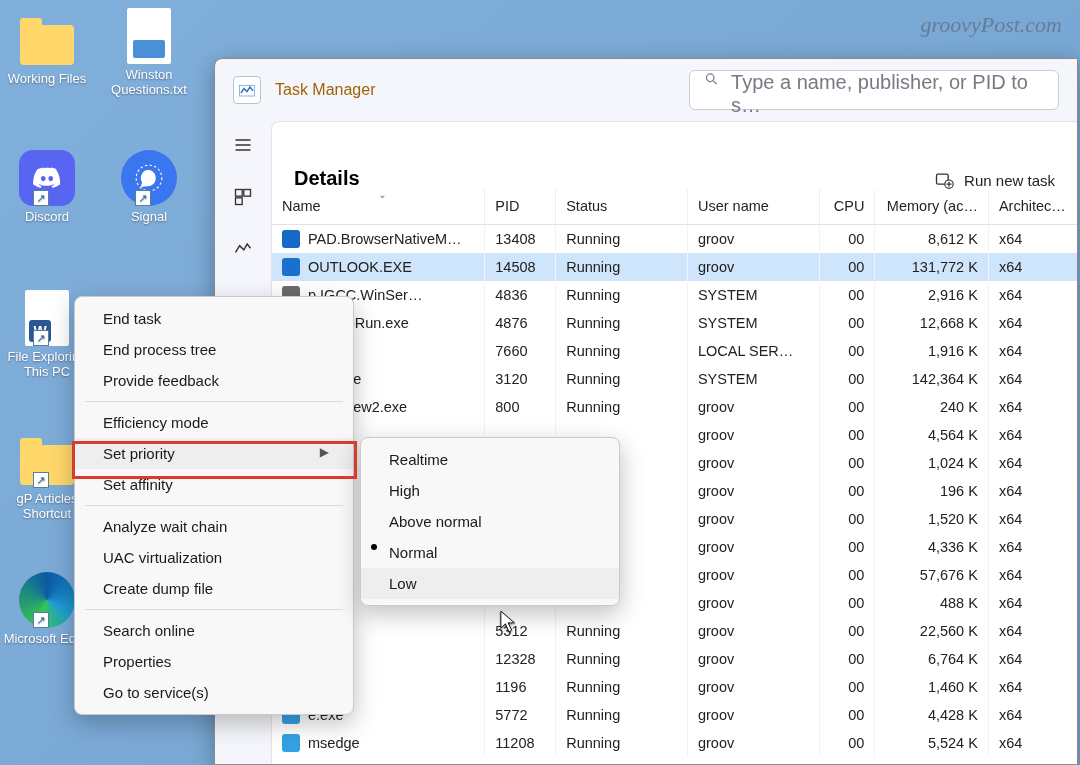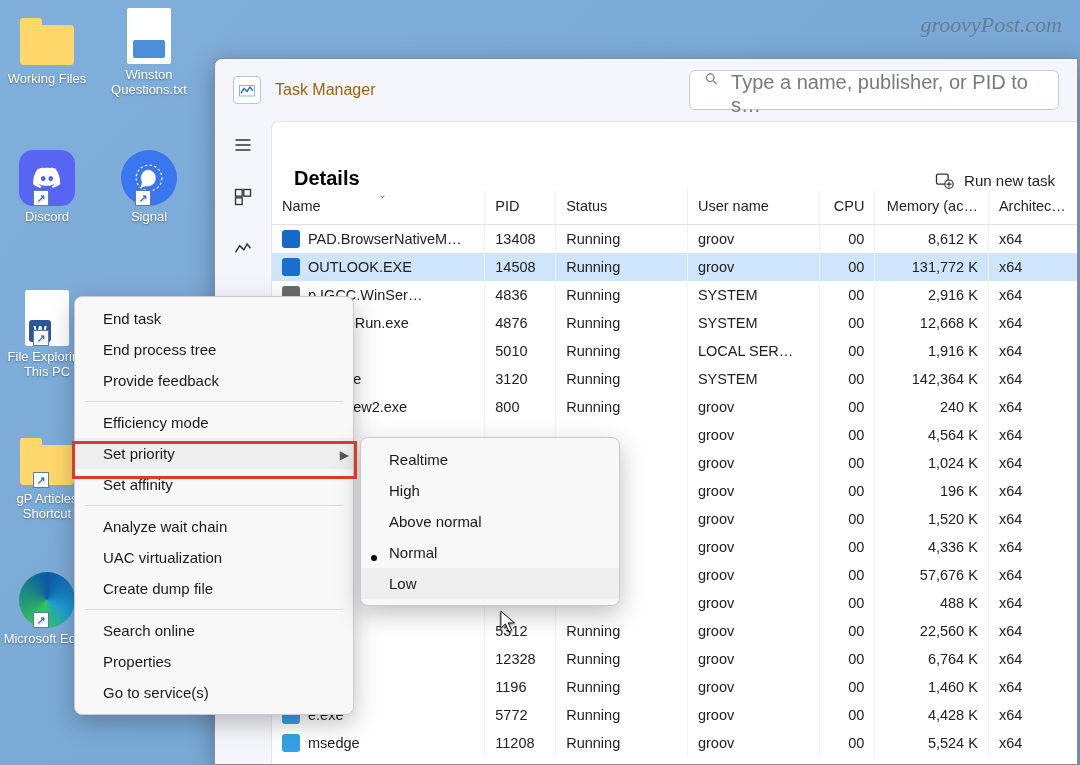--- a/index.html
+++ b/index.html
@@ -47,21 +47,21 @@
 tbody tr.selected td{ background:#cfe5fb;}
 .proc-name{ display:flex; align-items:center; gap:8px;}
 .proc-ico{ width:18px; height:18px; border-radius:3px; flex:0 0 18px;}
 
 .c-name{width:210px;} .c-pid{width:70px;} .c-status{width:130px;} .c-user{width:130px;} .c-cpu{width:55px;} .c-mem{width:110px;} .c-arch{width:85px;}
 
 
 .ctx-menu{ position:absolute; background:#f8f8f8; border:1px solid #c7cbd1; border-radius:8px; box-shadow:0 8px 24px rgba(0,0,0,.25); padding:6px 0; font-size:15px; color:#1a1a1a;}
 .ctx-menu.primary{ left:74px; top:296px; width:280px;}
 .ctx-menu.sub{ left:360px; top:437px; width:260px;}
-.ctx-item{ padding:7px 4px 7px 28px; display:flex; align-items:flex-end; position:relative;}
+.ctx-item{ padding:7px 24px 7px 28px; display:flex; align-items:flex-start; position:relative;}
 .ctx-item:hover, .ctx-item.hover { background:#eeeeee;}
 .ctx-sep{ height:1px; background:#dadce0; margin:5px 10px;}
 .ctx-item .chev{ margin-left:auto; font-size:12px; color:#555;}
 .ctx-item .dot{ position:absolute; left:10px; width:6px;height:6px;border-radius:50%;background:#000;}
 
 
 .redbox{ position:absolute; border:3px solid #d83b2a; pointer-events:none;}
 
 
 .watermark{ position:absolute; top:12px; right:18px; font-family: "Times New Roman", serif; font-size:22px; color:#5c6b7c; opacity:.7; font-style:italic;}
@@ -264,21 +264,21 @@
                 <td class="right">12,668 K</td>
                 <td>x64</td>
               </tr>
               <tr>
                 <td>
                   <div class="proc-name">
                     <span class="proc-ico" style="background:#6b6b6b"></span>
                     <span>exe</span>
                   </div>
                 </td>
-                <td>5010</td>
+                <td>7660</td>
                 <td>Running</td>
                 <td>LOCAL SER…</td>
                 <td class="right">00</td>
                 <td class="right">1,916 K</td>
                 <td>x64</td>
               </tr>
               <tr>
                 <td>
                   <div class="proc-name">
                     <span class="proc-ico" style="background:#6b6b6b"></span>

